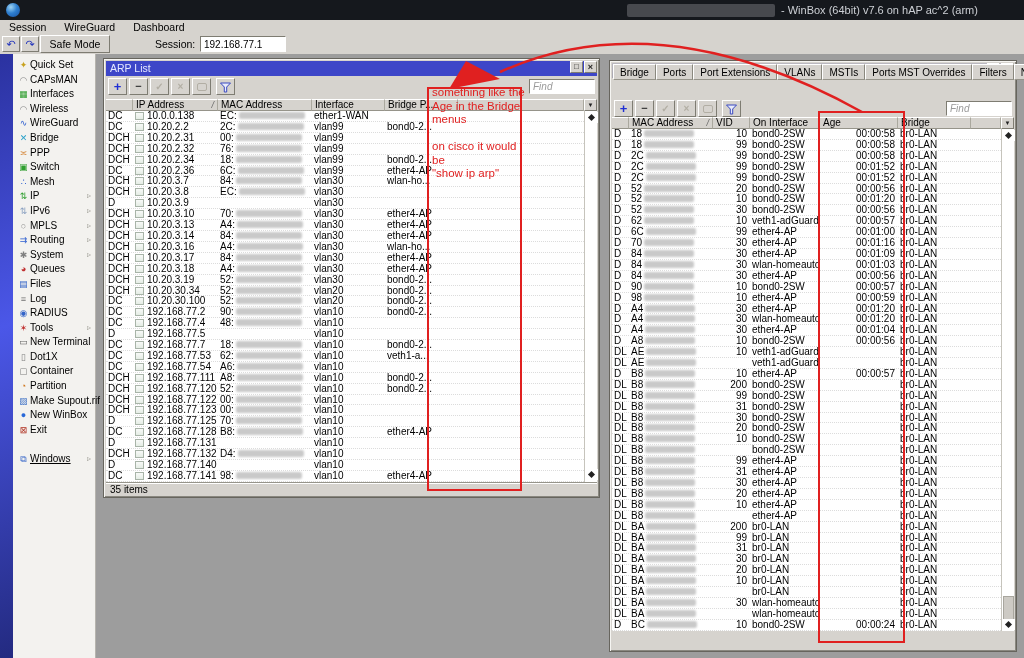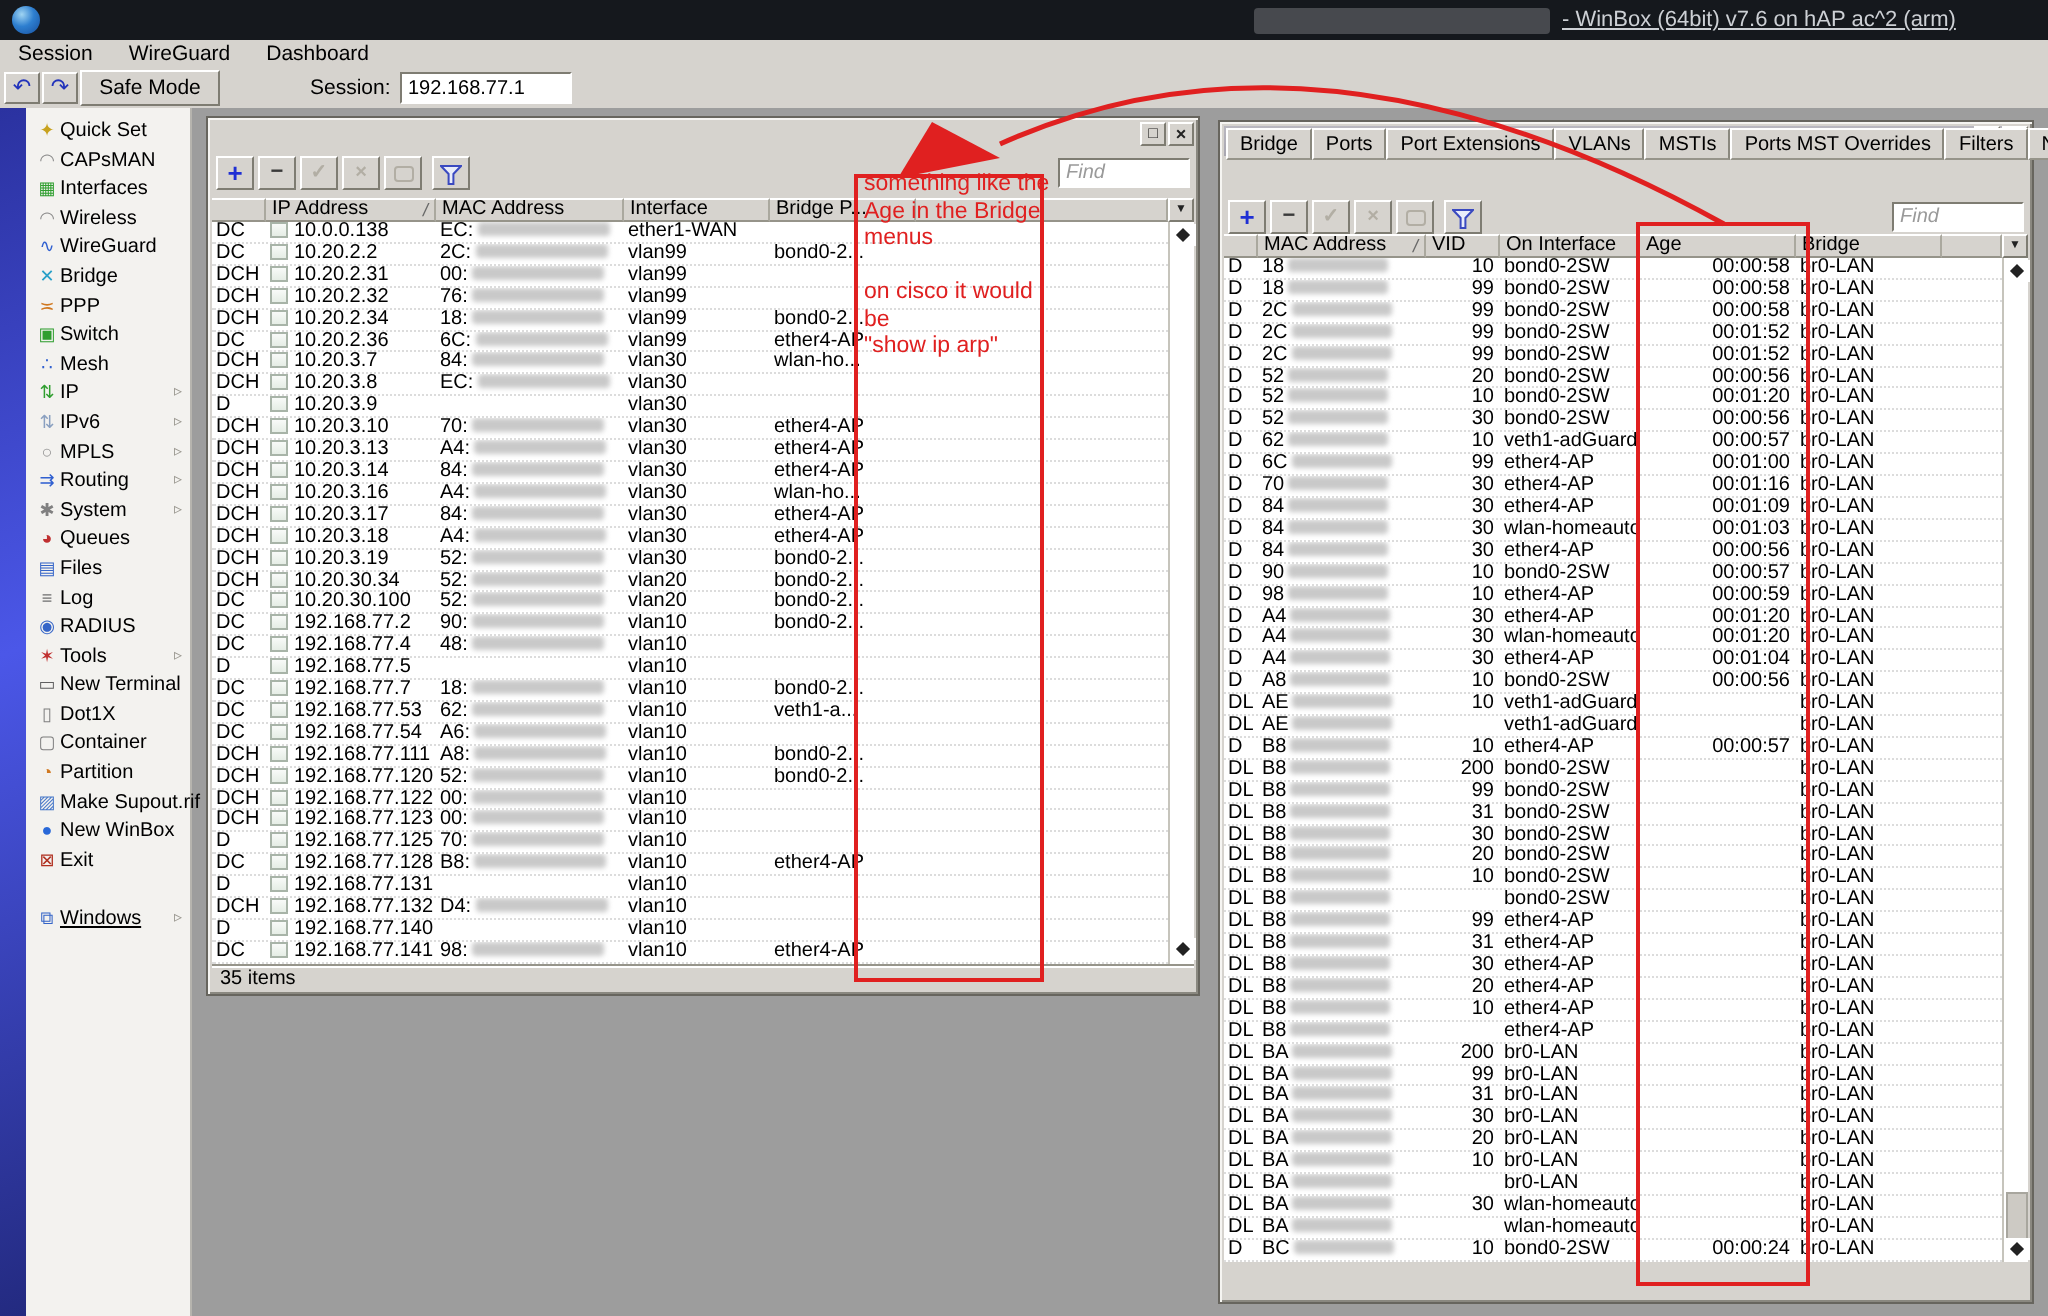--- a/index.html
+++ b/index.html
@@ -4,21 +4,21 @@
 <style>
   * { margin:0; padding:0; box-sizing:border-box; }
   html,body { width:1024px; height:658px; overflow:hidden; }
   body { position:relative; font-family:"Liberation Sans", sans-serif; background:#9d9d9d; font-size:10px; color:#000; }
 
   
   #titlebar { position:absolute; left:0; top:0; width:1024px; height:20px; background:#15181d; z-index:5; }
   .app-icon { position:absolute; left:6px; top:3px; width:14px; height:14px; border-radius:50%;
     background:radial-gradient(circle at 35% 30%, #9fd4f2 0%, #2e7fd0 45%, #174f9e 100%); }
   .redact-title { position:absolute; left:627px; top:4px; width:148px; height:13px; background:#47494e; border-radius:2px; }
-  .app-title { position:absolute; left:781px; top:0; height:20px; line-height:20px; color:#cdd0d5; font-size:11px; white-space:nowrap;text-decoration:underline; }
+  .app-title { position:absolute; left:781px; top:0; height:20px; line-height:20px; color:#cdd0d5; font-size:11px; white-space:nowrap; }
 
   #menubar { position:absolute; left:0; top:20px; width:1024px; height:14px; background:#d6d3ce; z-index:5; }
   .menu-item { display:inline-block; padding:0 9px; height:14px; line-height:14px; font-size:10.5px; }
 
   #apptoolbar { position:absolute; left:0; top:34px; width:1024px; height:20px; background:#d6d3ce; z-index:5; }
   .tbtn { position:absolute; top:2px; width:18px; height:16px; background:#d6d3ce; border:1px solid; border-color:#fff #7e7c72 #7e7c72 #fff; text-align:center; line-height:14px; font-size:11px; color:#2233bb; }
   #undo-btn { left:2px; } #redo-btn { left:21px; }
   #safe-mode { position:absolute; left:40px; top:1px; width:70px; height:18px; background:#d6d3ce; border:1px solid; border-color:#fff #7e7c72 #7e7c72 #fff; text-align:center; line-height:16px; font-size:10.5px; }
   #session-label { position:absolute; left:155px; top:4px; font-size:10.5px; }
   #session-input { position:absolute; left:200px; top:2px; width:86px; height:16px; border:1px solid; border-color:#7e7c72 #fff #fff #7e7c72; background:#fff; font-size:10px; padding:0 3px; font-family:inherit; }
@@ -211,20 +211,21 @@
       <div class="side-item">
         <span class="si" style="color: rgb(176, 48, 32);">⊠</span><span class="sl">Exit</span>
       </div>
     </div>
   <div class="side-item gap">
     <span class="si" style="color:#3565c8">⧉</span><span class="sl">Windows</span><span class="sa">▹</span>
   </div>
 </div>
 
 <div class="win" id="arp-win" style="left:103px; top:58px; width:497px; height:440px;">
+  <div class="wtitle active">ARP List</div>
   <span class="wbtn max">□</span>
   <span class="wbtn close">×</span>
 
   <div class="wtools" style="top:17px;">
     <span class="wb add" style="left:2px;">+</span>
     <span class="wb rem" style="left:23px;">−</span>
     <span class="wb dis" style="left:44px;">✓</span>
     <span class="wb dis" style="left:65px;">×</span>
     <span class="wb" style="left:86px;"><span class="cbox"></span></span>
     <span class="wb" style="left:110px;"><svg class="funnel" width="11" height="11" viewBox="0 0 11 11">

